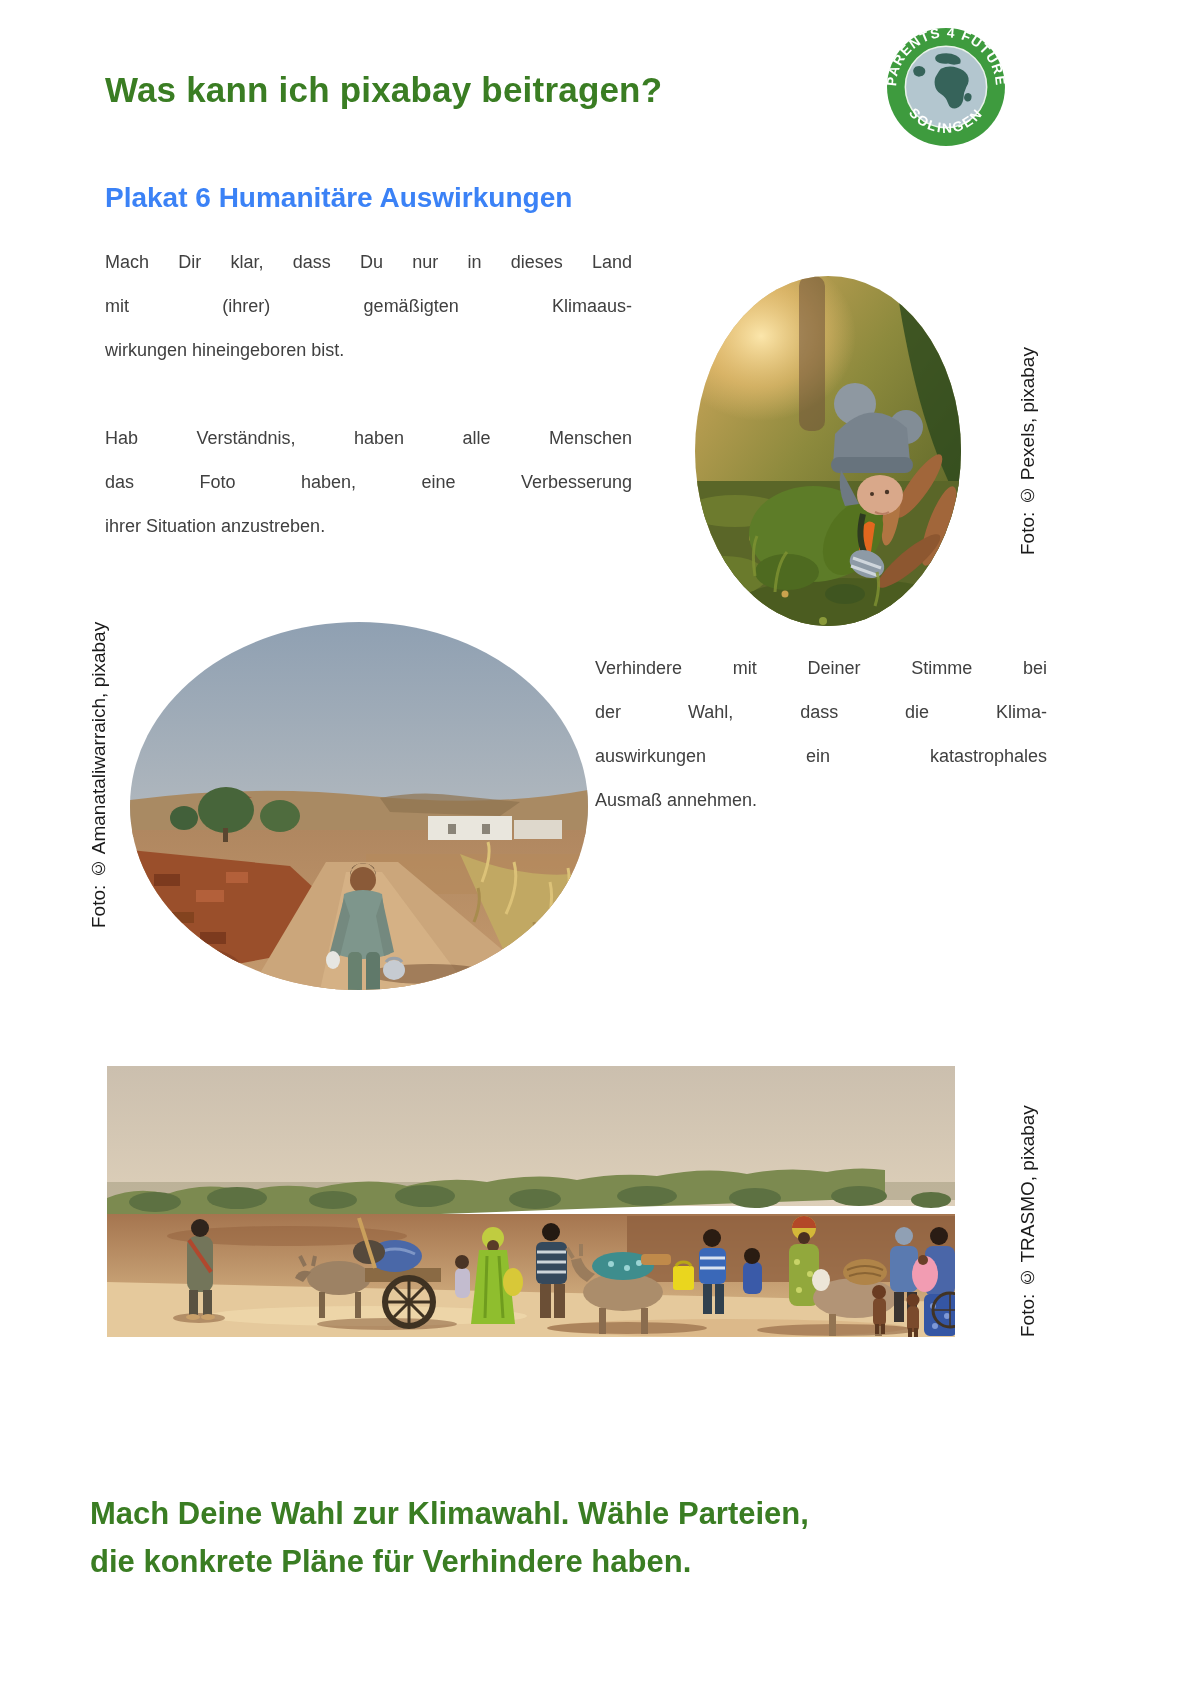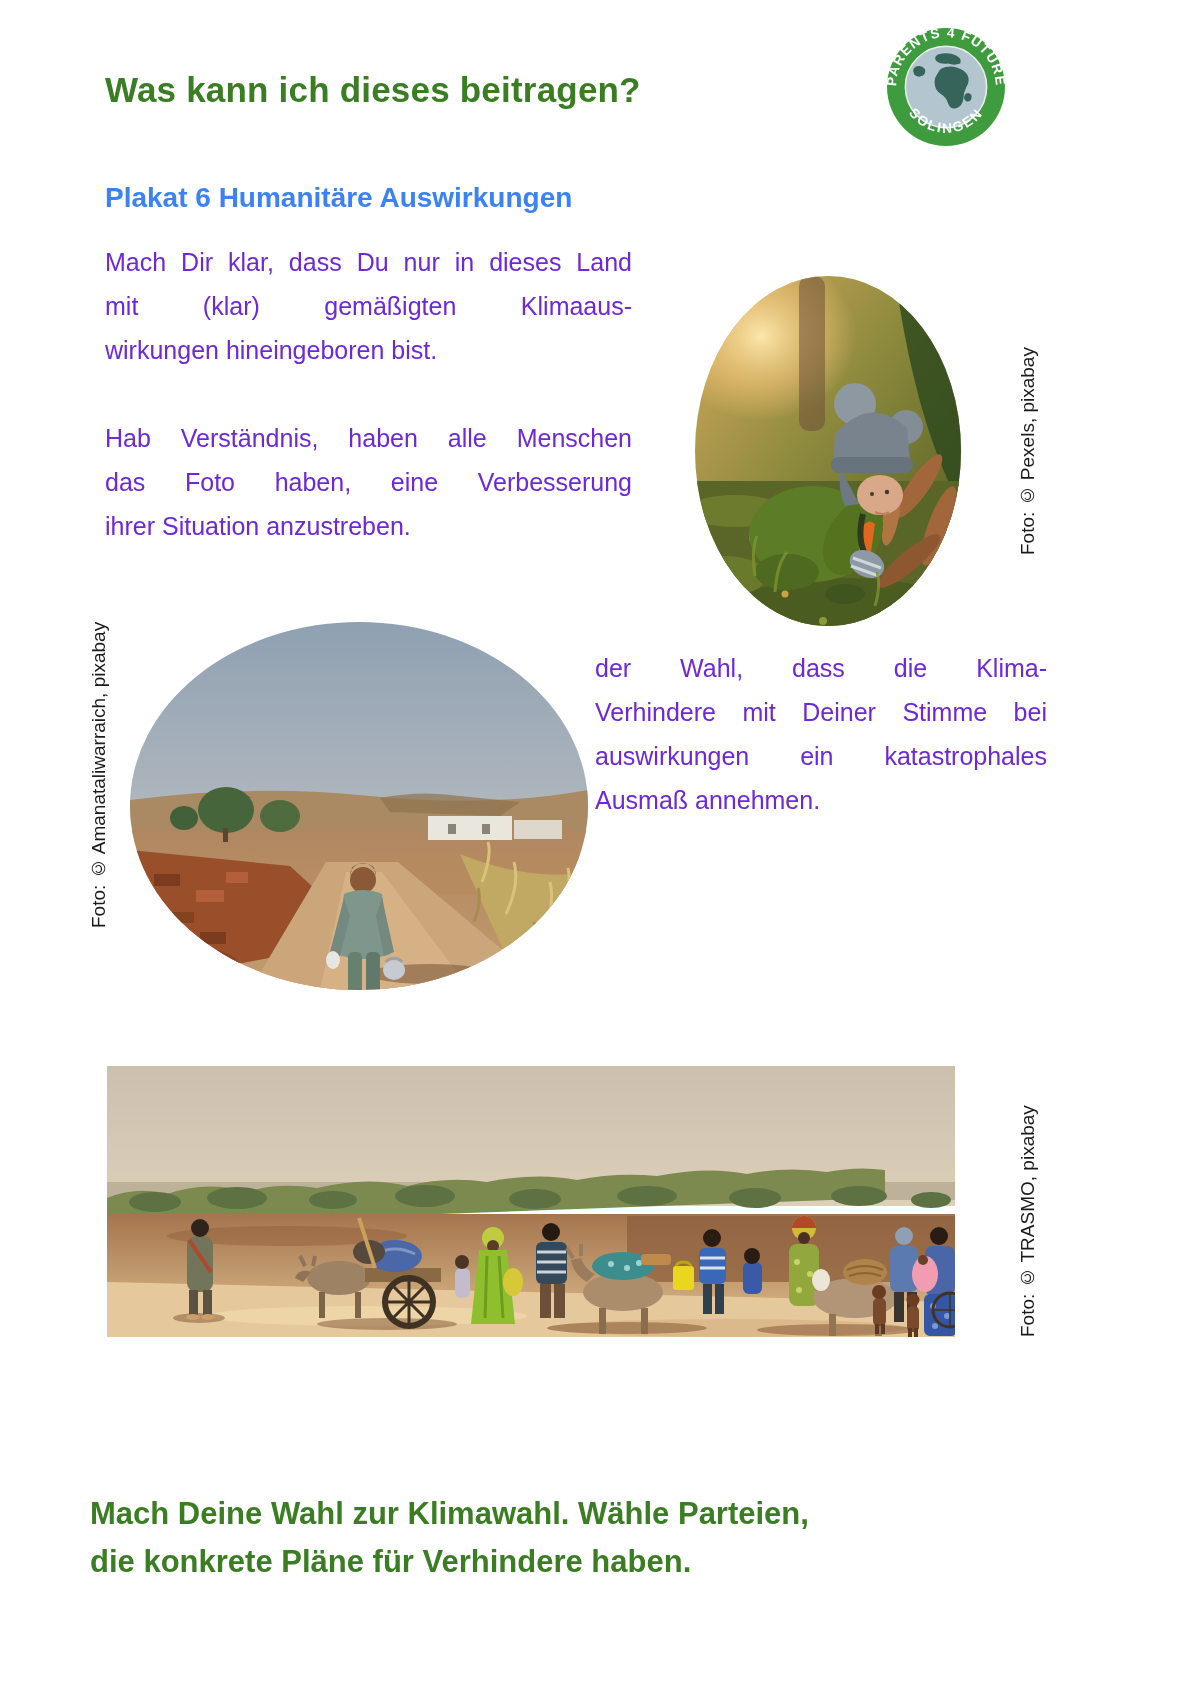--- a/index.html
+++ b/index.html
@@ -11,21 +11,21 @@
   .abs { position:absolute; }
 
   .title {
     left:105px; top:70px; width:720px;
     font-size:35px; font-weight:bold; color:#3a7d23; letter-spacing:0.2px;
   }
   .subtitle {
     left:105px; top:182px; width:640px;
     font-size:28px; font-weight:bold; color:#3b82f6;
   }
-  .bodypar { font-size:25px; line-height:44px; color:#6d28d9; }
+  .bodypar { font-size:18px; line-height:44px; color:#404040; }
   .bodypar .just { text-align:justify; text-align-last:justify; }
   .p1 { left:105px; top:240px; width:527px; }
   .p2 { left:105px; top:416px; width:527px; }
   .p3 { left:595px; top:646px; width:452px; }
 
   .oval { overflow:hidden; }
   .oval svg { display:block; width:100%; height:100%; }
   .oval1 { left:695px; top:276px; width:266px; height:350px; border-radius:50%; }
   .oval2 { left:130px; top:622px; width:458px; height:368px; border-radius:50%; }
   .photo3 { left:107px; top:1066px; width:848px; height:271px; }
@@ -45,21 +45,21 @@
     font-size:31px; line-height:48px; font-weight:bold; color:#3a7d23;
   }
   .logo { left:885px; top:26px; width:122px; height:122px; }
   .logo svg { display:block; width:100%; height:100%; }
 </style>
 </head>
 <body>
 
 <div class="page">
 
-  <div class="abs title">Was kann ich dieses beitragen?</div>
+  <div class="abs title">Was kann ich pixabay beitragen?</div>
 
   <div class="abs logo">
     <svg viewBox="0 0 120 120">
       <circle cx="60" cy="60" r="58" fill="#3e9b3e"></circle>
       <circle cx="60" cy="60" r="40" fill="#b3c6cf" stroke="#e9f2ea" stroke-width="1.5"></circle>
 
       <path d="M52,28 q10,-3 18,1 q6,3 4,8 q-6,2 -12,0 q-8,1 -12,-3 q-2,-4 2,-6 Z" fill="#36635a"></path>
       <path d="M55,42 q8,-4 16,-1 q7,2 10,7 q3,6 -1,12 q-3,6 -3,12 q-1,7 -7,9 q-6,1 -8,-5 q-2,-6 -7,-9 q-5,-3 -6,-9 q-1,-6 2,-10 q2,-4 4,-6 Z" fill="#36635a"></path>
       <path d="M30,40 q6,-2 9,2 q2,4 -2,7 q-5,2 -8,-1 q-3,-5 1,-8 Z" fill="#36635a"></path>
       <path d="M82,66 q4,1 3,5 q-1,4 -5,3 q-3,-2 -2,-5 q1,-3 4,-3 Z" fill="#36635a"></path>
@@ -73,21 +73,21 @@
       <text fill="#ffffff" font-size="13.5" font-weight="bold" letter-spacing="2" font-family="Liberation Sans, sans-serif">
         <textPath href="#arcBot" startOffset="50%" text-anchor="middle">SOLINGEN</textPath>
       </text>
     </svg>
   </div>
 
   <div class="abs subtitle">Plakat 6 Humanitäre Auswirkungen</div>
 
   <div class="abs bodypar p1">
     <div class="just">Mach Dir klar, dass Du nur in dieses Land</div>
-    <div class="just">mit (klar) gemäßigten Klimaaus-</div>
+    <div class="just">mit (ihrer) gemäßigten Klimaaus-</div>
     <div>wirkungen hineingeboren bist.</div>
   </div>
 
   <div class="abs bodypar p2">
     <div class="just">Hab Verständnis, haben alle Menschen</div>
     <div class="just">das Foto haben, eine Verbesserung</div>
     <div>ihrer Situation anzustreben.</div>
   </div>
 
   <div class="abs oval oval1">
@@ -143,22 +143,22 @@
         <ellipse cx="172" cy="288" rx="18" ry="13" transform="rotate(25 172 288)" fill="#8d9aa6"></ellipse>
         <path d="M158,282 l28,10 M156,290 l28,10" stroke="#cfd6dc" stroke-width="3"></path>
         <ellipse cx="150" cy="318" rx="20" ry="10" fill="#3f5520"></ellipse>
       </g>
       <path d="M60,300 q-4,-26 2,-40 M80,316 q2,-28 12,-40 M180,330 q6,-20 2,-34" stroke="#7f9232" stroke-width="3" fill="none" opacity="0.8"></path>
     </svg>
   </div>
   <div class="abs vcaption cap1">Foto: © Pexels, pixabay</div>
 
   <div class="abs bodypar p3">
+    <div class="just">Verhindere mit Deiner Stimme bei</div>
     <div class="just">der Wahl, dass die Klima-</div>
-    <div class="just">Verhindere mit Deiner Stimme bei</div>
     <div class="just">auswirkungen ein katastrophales</div>
     <div>Ausmaß annehmen.</div>
   </div>
 
   <div class="abs oval oval2">
     <svg viewBox="0 0 458 368" preserveAspectRatio="none">
       <defs>
         <linearGradient id="gSky" x1="0" y1="0" x2="0" y2="1">
           <stop offset="0" stop-color="#8fa0b2"></stop>
           <stop offset="1" stop-color="#b1b8be"></stop>

